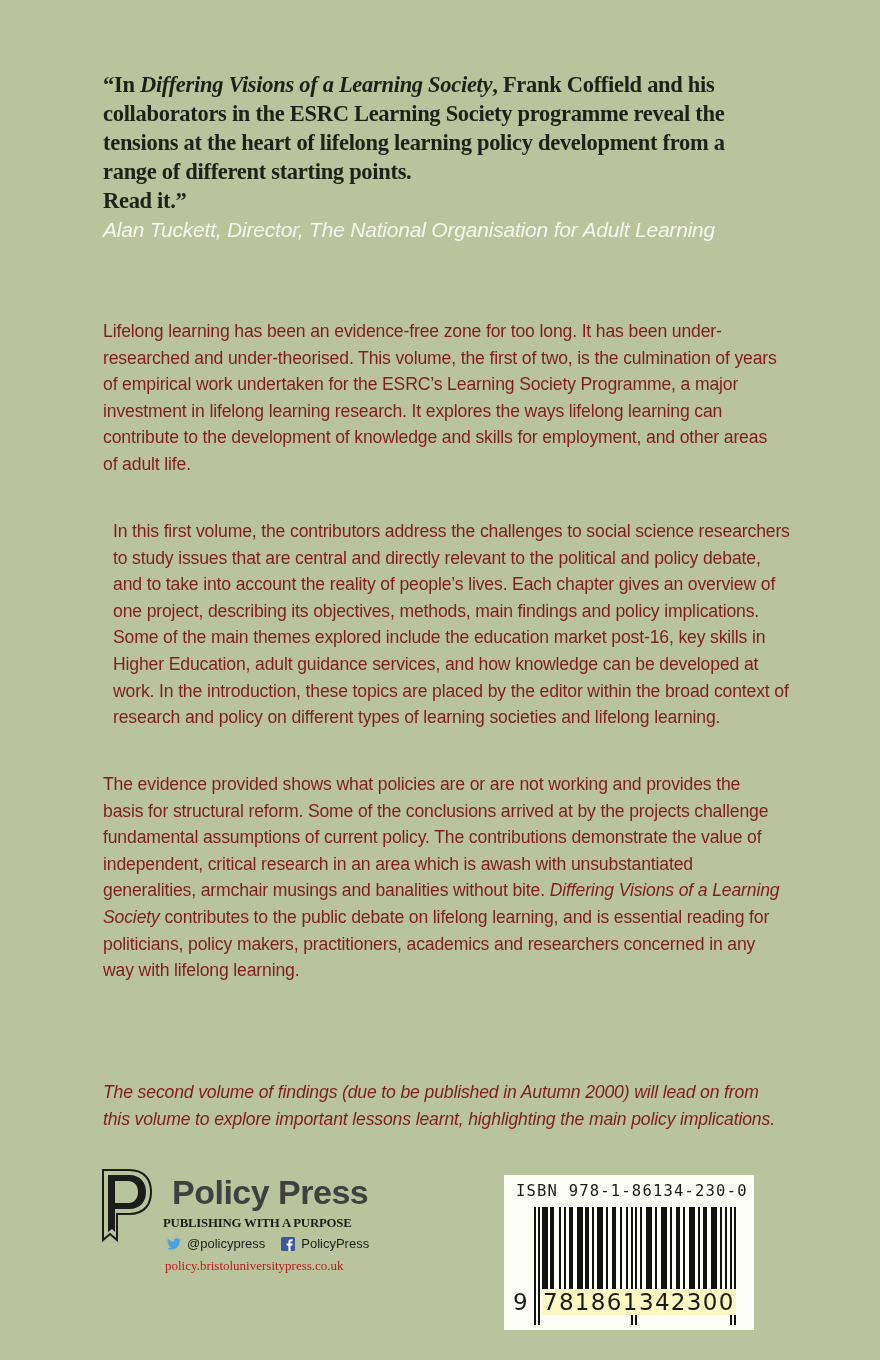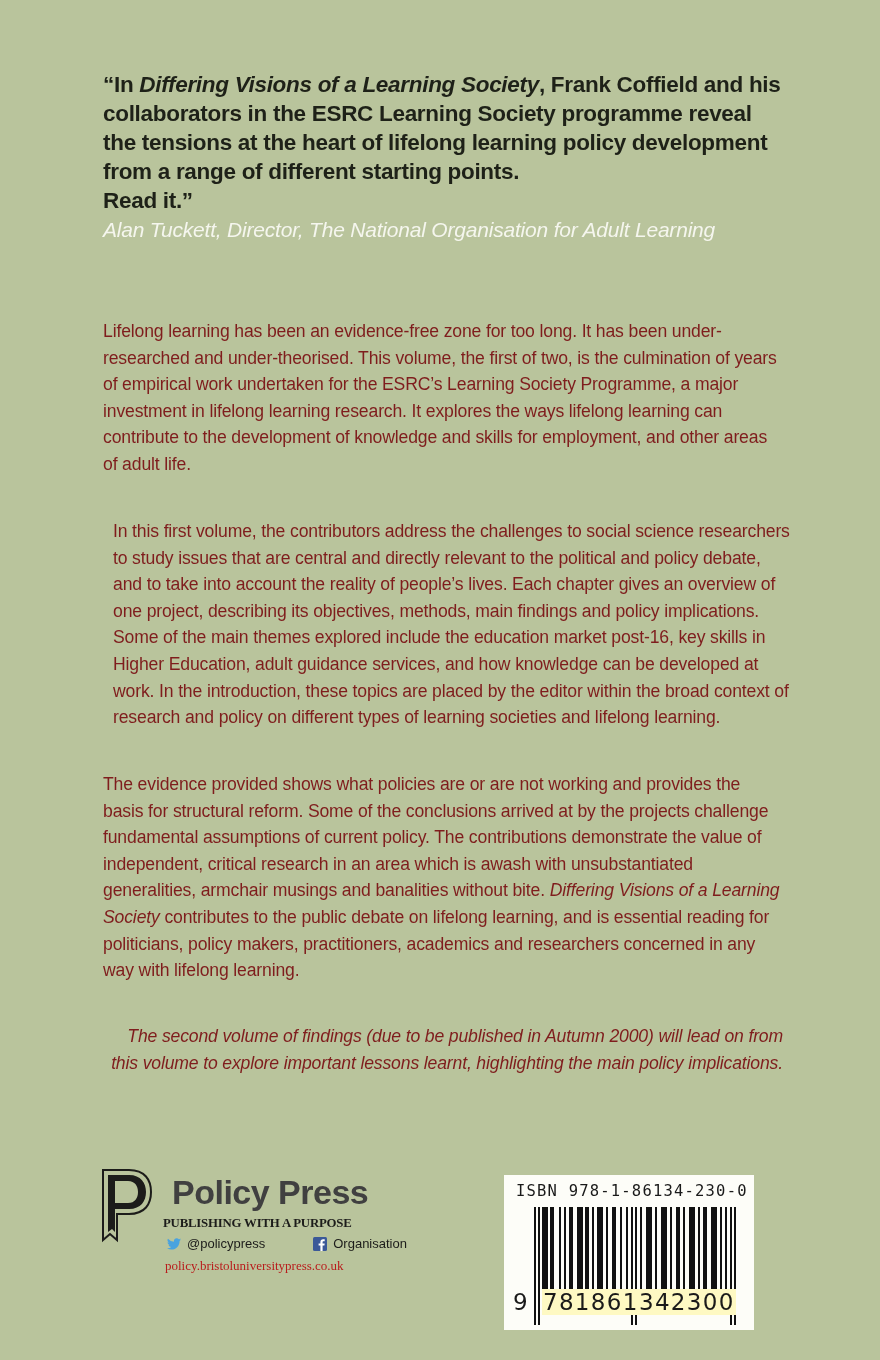--- a/index.html
+++ b/index.html
@@ -9,21 +9,21 @@
       font-family: "Liberation Sans", sans-serif;
       color: #2b2f26;
       position: relative;
       overflow: hidden;
     }
     .quote {
       position: absolute;
       left: 103px;
       top: 70px;
       width: 680px;
-      font-family: Liberation Sans, sans-serif;
+      font-family: Liberation Serif, serif;
       font-weight: bold;
       font-size: 22.5px;
       line-height: 29px;
       color: #1e2118;
       letter-spacing: -0.3px;
     }
     .quote em { font-style: italic; }
     .attribution {
       position: absolute;
       left: 103px;
@@ -43,21 +43,21 @@
       font-family: "Liberation Sans", sans-serif;
       font-size: 17.6px;
       line-height: 26.6px;
       color: #7f1d1d;
       letter-spacing: -0.15px;
     }
     .body-text em { font-style: italic; }
     #p1 { top: 318px; }
     #p2 { top: 518px; margin-left: 10px; }
     #p3 { top: 771px; }
-    #p4 { top: 1023px; font-style: italic; text-align: right; }
+    #p4 { top: 1079px; font-style: italic; }
 
     .logo {
       position: absolute;
       left: 101px;
       top: 1168px;
       width: 290px;
       height: 110px;
     }
     .logo-mark {
       position: absolute;
@@ -88,21 +88,20 @@
     }
     .social {
       position: absolute;
       left: 66px;
       top: 68px;
       display: flex;
       align-items: center;
       font-family: "Liberation Sans", sans-serif;
       font-size: 13px;
       color: #1c1c1a;
-      gap: 32px;
     }
     .social .item { display: flex; align-items: center; margin-right: 16px; }
     .social .icon { margin-right: 6px; display: inline-flex; }
     .website {
       position: absolute;
       left: 64px;
       top: 90px;
       font-family: Liberation Serif, serif;
       font-size: 13px;
       color: #b91c1c;
@@ -172,21 +171,21 @@
       </span>
       <span>@policypress</span>
     </span>
     <span class="item">
       <span class="icon">
         <svg width="14" height="14" viewBox="0 0 14 14">
             <rect width="14" height="14" rx="1.5" fill="#3b5998"></rect>
             <path d="M9.6 14V8.6h1.8l.3-2.1H9.6V5.2c0-.6.2-1 1-1h1.1V2.3c-.2 0-.9-.1-1.6-.1-1.6 0-2.7 1-2.7 2.8v1.5H5.6v2.1h1.8V14z" fill="#fff"></path>
           </svg>
       </span>
-      <span>Organisation</span>
+      <span>PolicyPress</span>
     </span>
   </div>
   <div class="website">policy.bristoluniversitypress.co.uk</div>
 </div>
 
 <div class="isbn-box">
   <div class="isbn-label">ISBN 978-1-86134-230-0</div>
   <svg class="barcode" viewBox="0 0 205 118" preserveAspectRatio="none">
     <g fill="#111">
       <rect x="0" y="0" width="2" height="118"></rect>

